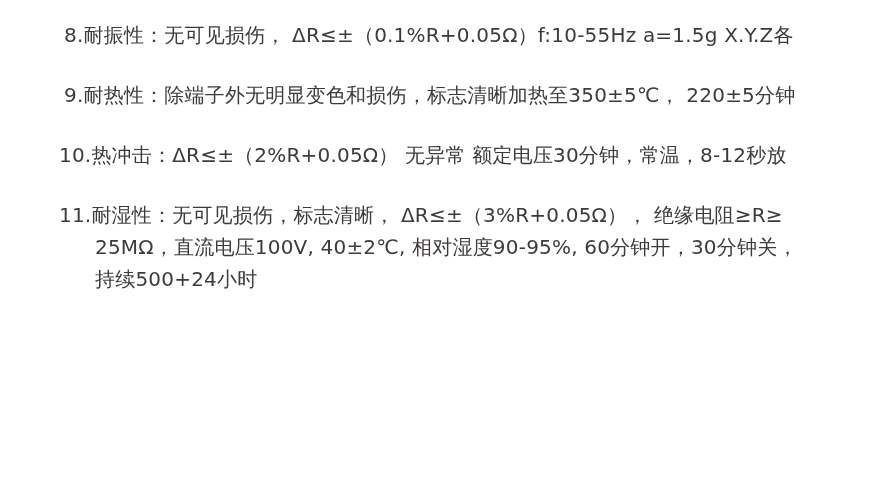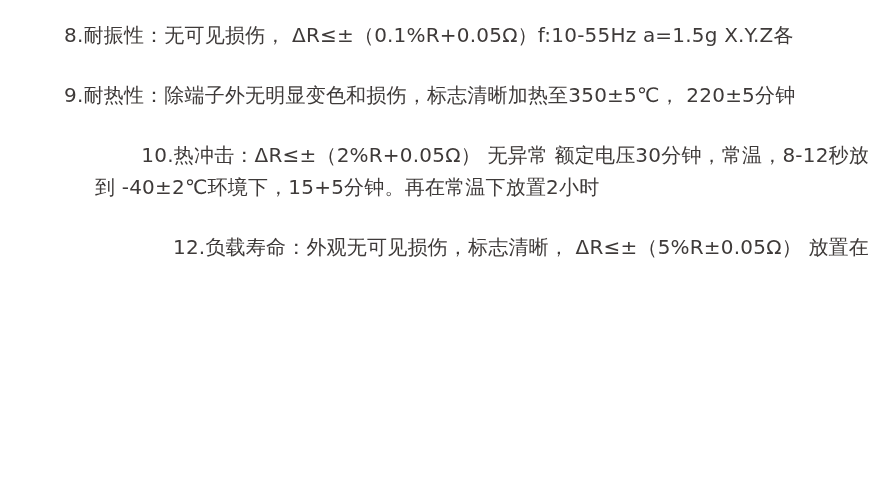--- a/index.html
+++ b/index.html
@@ -23,38 +23,41 @@
     margin-bottom: 28px;
   }
   .para:last-child {
     margin-bottom: 0;
   }
   .line {
     white-space: pre;
   }
   
   .hang-1 { text-indent: -31px; }  
-  .hang-2 { text-indent: -36px; text-align: right; }  
+  .hang-2 { text-indent: -36px; }  
 </style>
 </head>
 <body>
 
 <div class="doc">
 
   <div class="para">
     <div class="line hang-1">8.耐振性：无可见损伤， ΔR≤±（0.1%R+0.05Ω）f:10-55Hz a=1.5g X.Y.Z各</div>
   </div>
 
   <div class="para">
     <div class="line hang-1">9.耐热性：除端子外无明显变色和损伤，标志清晰加热至350±5℃， 220±5分钟</div>
   </div>
 
   <div class="para">
     <div class="line hang-2">10.热冲击：ΔR≤±（2%R+0.05Ω） 无异常 额定电压30分钟，常温，8-12秒放</div>
-    <div class="line">到 -40±2℃环境下，15+5分钟。再在常温下放置2小时</div>
   </div>
 
+  <div class="para">
+    <div class="line hang-2">11.耐湿性：无可见损伤，标志清晰， ΔR≤±（3%R+0.05Ω）， 绝缘电阻≥R≥</div>
+    <div class="line">25MΩ，直流电压100V, 40±2℃, 相对湿度90-95%, 60分钟开，30分钟关，</div>
+    <div class="line">持续500+24小时</div>
+  </div>
 
   <div class="para">
-    <div class="line hang-2">12.负载寿命：外观无可见损伤，标志清晰， ΔR≤±（5%R±0.05Ω） 放置在</div>
   </div>
 
 </div>
 
 </body></html>

